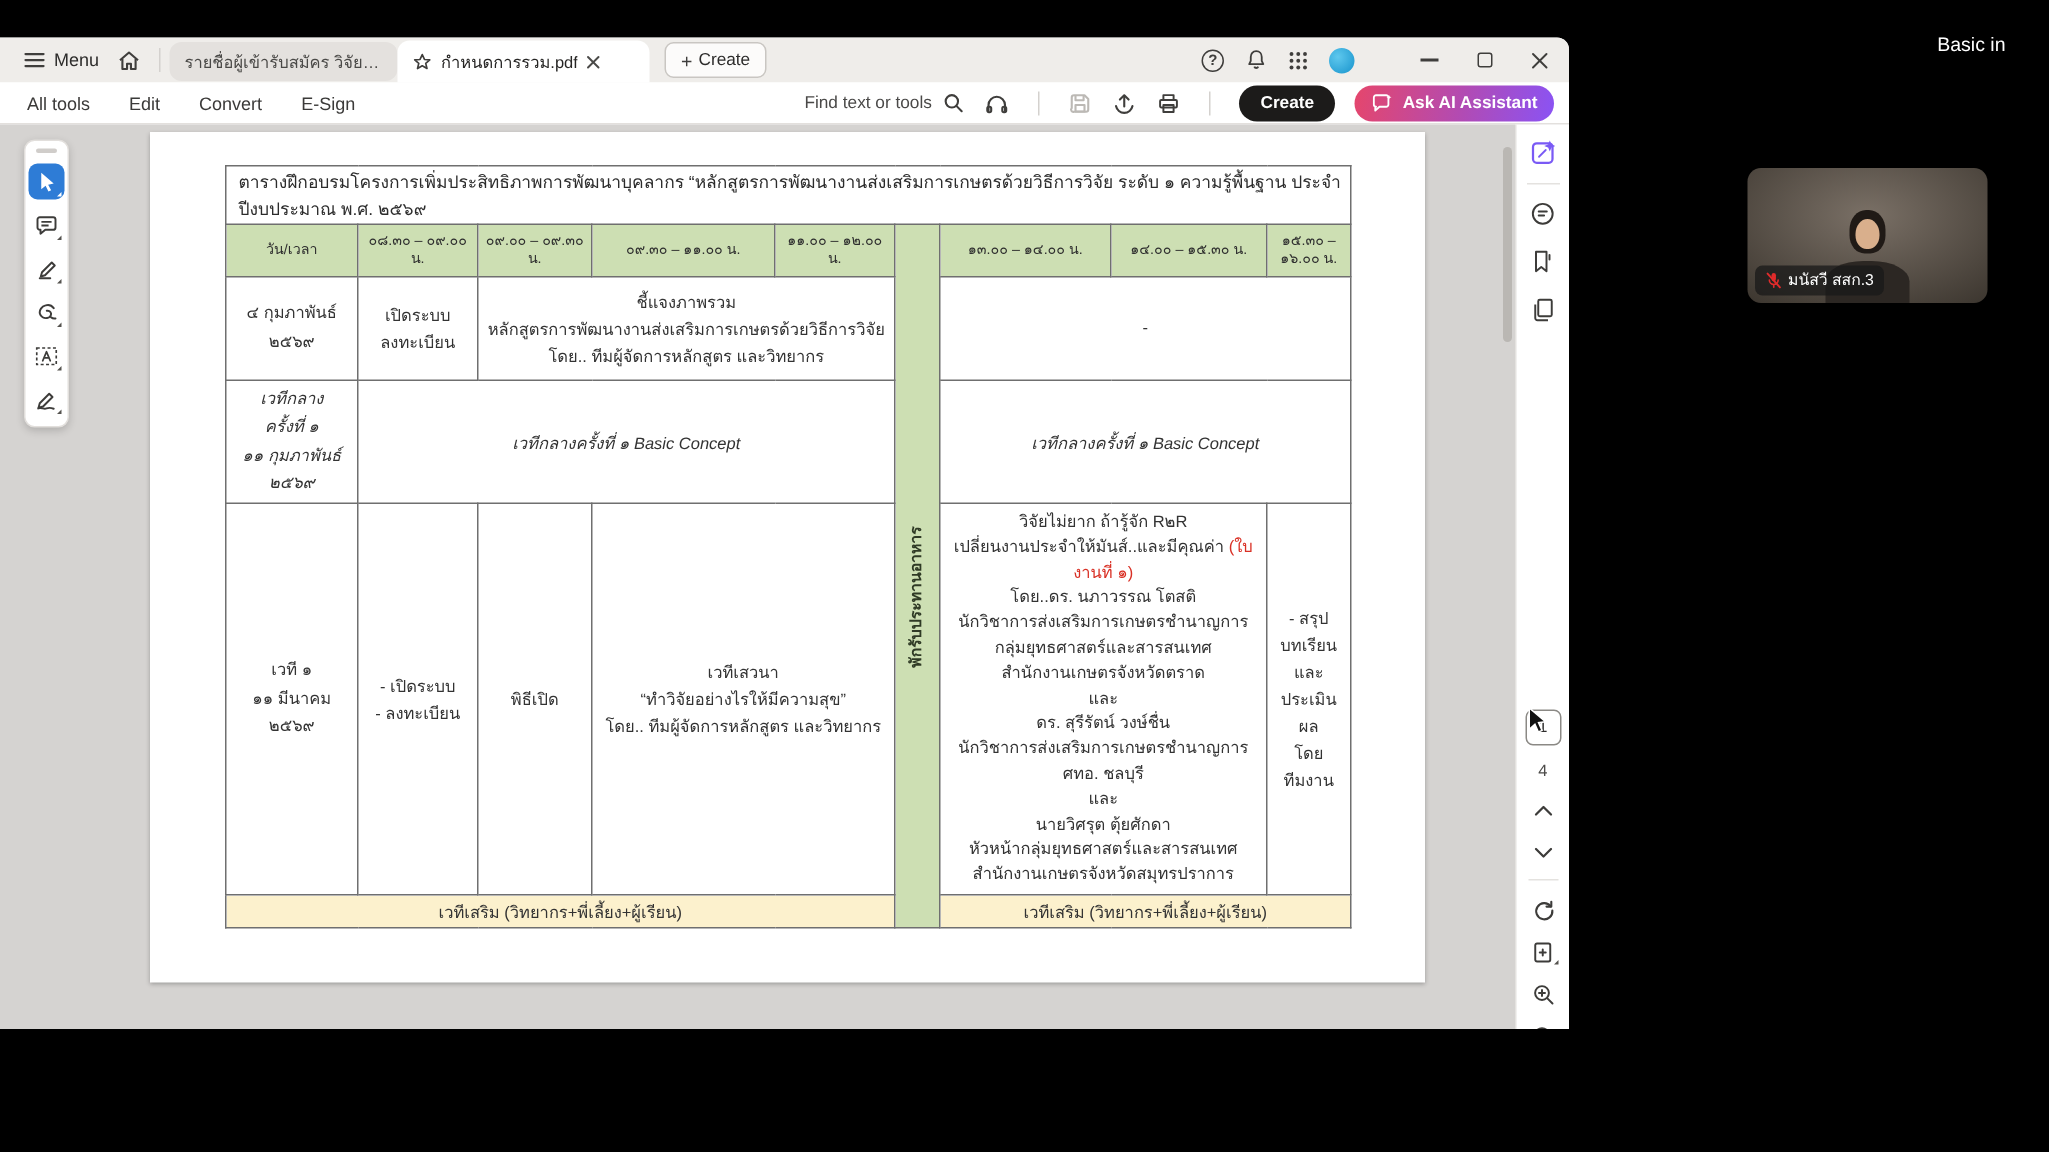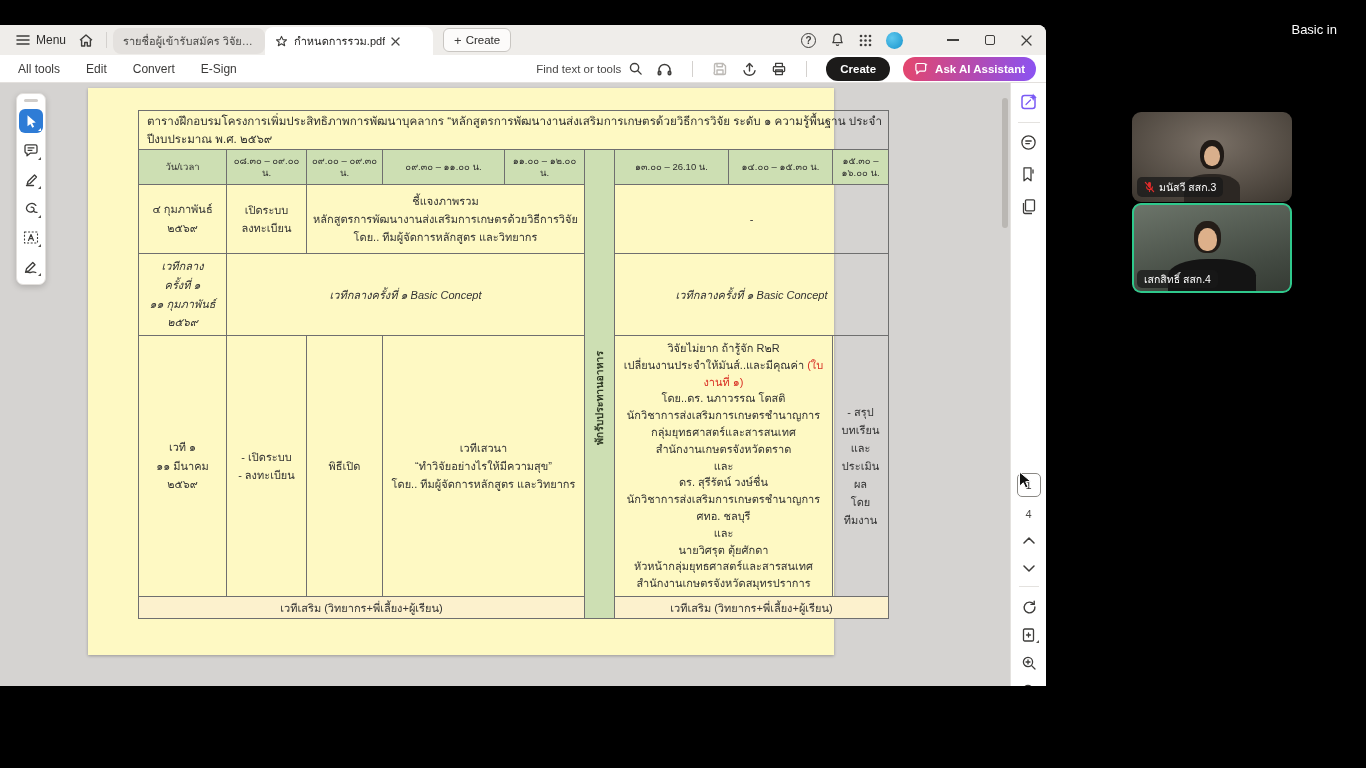--- a/index.html
+++ b/index.html
@@ -38,21 +38,21 @@
   .scroll-thumb { position:absolute; right:2px; top:15px; width:6px; height:130px; background:#bab7b3; border-radius:3px; }
 
   
   .palette { position:absolute; left:16px; top:10px; width:30px; padding:5px 0 6px; background:#fff; border:1px solid #e2dfdc; border-radius:7px; box-shadow:0 2px 6px rgba(0,0,0,.18); display:flex; flex-direction:column; align-items:center; gap:5px; z-index:5; }
   .drag-handle { width:14px; height:3px; border-radius:2px; background:#d0cdca; margin-bottom:2px; }
   .ptool { position:relative; width:24px; height:24px; display:flex; align-items:center; justify-content:center; border-radius:6px; }
   .ptool.active { background:#2e7cd6; }
   .ptool .fly { position:absolute; right:2px; bottom:2px; width:0; height:0; border-left:3px solid transparent; border-bottom:3px solid #55534f; }
 
   
-  .page { position:absolute; left:88px; top:5px; width:746px; height:567px; background:#fef9c3; box-shadow:0 1px 3px rgba(0,0,0,.28); }
+  .page { position:absolute; left:100px; top:5px; width:850px; height:567px; background:#ffffff; box-shadow:0 1px 3px rgba(0,0,0,.28); }
   table.sched { position:absolute; left:50px; top:22px; width:750px; border-collapse:collapse; table-layout:fixed; }
   table.sched td { border:1px solid #6f6f6f; font-size:11px; color:#333; text-align:center; vertical-align:middle; padding:1px 3px; overflow:hidden; }
   tr.t-title { height:33px; }
   tr.t-title td { text-align:left; padding-left:8px; font-size:11.6px; color:#2c2c2c; }
   tr.t-head { height:35px; }
   tr.t-head td { background:#cddfb3; font-size:9.5px; line-height:1.3; color:#2e2e2e; }
   tr.r1 { height:69px; } tr.r2 { height:82px;font-style:italic; } tr.r3 { height:261px; } tr.foot { height:22px; }
   td.lunch { background:#a6c687; position:relative; }
   .lunch-label { position:absolute; left:50%; top:53%; transform:translate(-50%,-50%) rotate(-90deg); white-space:nowrap; font-size:10.5px; color:#2f3a25; font-weight:bold; }
   td.foot-cell { background:#fcf1cd; font-size:11.5px;margin-top:36px; }
@@ -83,21 +83,21 @@
   .head { position:absolute; border-radius:46% 46% 42% 42%; }
   .face { position:absolute; border-radius:50% 50% 46% 46%; }
   .torso { position:absolute; border-radius:45% 45% 0 0; }
 
   .t1 { background:linear-gradient(180deg,#d9dcde 0%,#aebfcc 28%,#90a6ba 100%); }
   .t1 .ac { position:absolute; left:50px; top:6px; width:58px; height:13px; background:#f4f5f4; border-radius:3px; box-shadow:0 1px 0 #c4cbd0 inset; }
   .t1 .head { left:66px; top:22px; width:28px; height:33px; background:#221c18; }
   .t1 .face { left:5px; top:6px; width:18px; height:23px; background:#eac8a6; }
   .t1 .hairfall { position:absolute; left:58px; top:38px; width:44px; height:30px; border-radius:40%; background:#221c18; }
   .t1 .torso { left:48px; top:60px; width:64px; height:32px; background:#cfe3c8; }
-  .t2 { background:radial-gradient(120% 130% at 50% 35%, #7a7066 0%, #3c362f 65%, #27221d 100%); }
+  .t2 { background:radial-gradient(120% 130% at 50% 35%, #7a7066 0%, #3c362f 65%, #27221d 100%);margin-left:33px; }
   .t2 .head { left:68px; top:28px; width:24px; height:29px; background:#201a16; }
   .t2 .face { left:4px; top:6px; width:16px; height:20px; background:#d9af8c; }
   .t2 .torso { left:52px; top:62px; width:56px; height:30px; background:#2c2723; }
   .t3 { background:linear-gradient(165deg,#76807404 0%, #6d766b 0%, #434a42 70%, #343a33 100%); }
   .t3 .head { left:62px; top:18px; width:27px; height:32px; background:#241d18; }
   .t3 .face { left:4px; top:7px; width:19px; height:23px; background:#ddb08a; }
   .t3 .torso { left:36px; top:56px; width:88px; height:36px; background:#141414; }
   .t4 { background:radial-gradient(100% 110% at 50% 42%, #989590 0%, #5b5853 55%, #3b3935 100%); }
   .t4 .head { left:69px; top:30px; width:22px; height:26px; background:#1c1713; }
   .t4 .face { left:4px; top:5px; width:14px; height:18px; background:#e2b692; }
@@ -318,21 +318,21 @@
             </tr>
             <tr class="t-head">
               <td>วัน/เวลา</td>
               <td>๐๘.๓๐ – ๐๙.๐๐ น.</td>
               <td>๐๙.๐๐ – ๐๙.๓๐ น.</td>
               <td>๐๙.๓๐ – ๑๑.๐๐ น.</td>
               <td>๑๑.๐๐ – ๑๒.๐๐ น.</td>
               <td class="lunch" rowspan="5">
                 <div class="lunch-label">พักรับประทานอาหาร</div>
               </td>
-              <td>๑๓.๐๐ – 26.10 น.</td>
+              <td>๑๓.๐๐ – ๑๔.๐๐ น.</td>
               <td>๑๔.๐๐ – ๑๕.๓๐ น.</td>
               <td>๑๕.๓๐ – ๑๖.๐๐ น.</td>
             </tr>
             <tr class="r1">
               <td class="pre datecell">๔ กุมภาพันธ์
 ๒๕๖๙</td>
               <td class="pre">เปิดระบบ
 ลงทะเบียน</td>
               <td class="pre" colspan="3">ชี้แจงภาพรวม
 หลักสูตรการพัฒนางานส่งเสริมการเกษตรด้วยวิธีการวิจัย
@@ -483,30 +483,20 @@
       <div class="chip">
         <svg class="mic-off" width="11" height="12" viewBox="0 0 12 13">
             <rect x="4.4" y="1" width="3.2" height="6" rx="1.6" fill="#e02b2b"></rect>
             <path d="M2.8 6.2a3.2 3.2 0 0 0 6.4 0M6 9.4v2" fill="none" stroke="#e02b2b" stroke-width="1.2" stroke-linecap="round"></path>
             <line x1="1.5" y1="1.5" x2="10.5" y2="11.5" stroke="#e02b2b" stroke-width="1.4" stroke-linecap="round"></line>
           </svg>
         <span>มนัสวี สสก.3</span>
       </div>
     </div>
 
-    <div class="tile t3 active">
-      <div class="head">
-          <div class="face"></div>
-        </div>
-      <div class="torso"></div>
-      <div class="chip">
-
-        <span>เสกสิทธิ์ สสก.4</span>
-      </div>
-    </div>
 
 
 
   </div>
 
   <svg class="cursor" width="15" height="20" viewBox="0 0 15 20">
       <path d="M1.5 1 1.5 15.2 5.3 11.8 7.6 17 10 15.9 7.7 10.8 12.5 10.2 Z" fill="#111" stroke="#fff" stroke-width="1"></path>
     </svg>
 
 </div>

